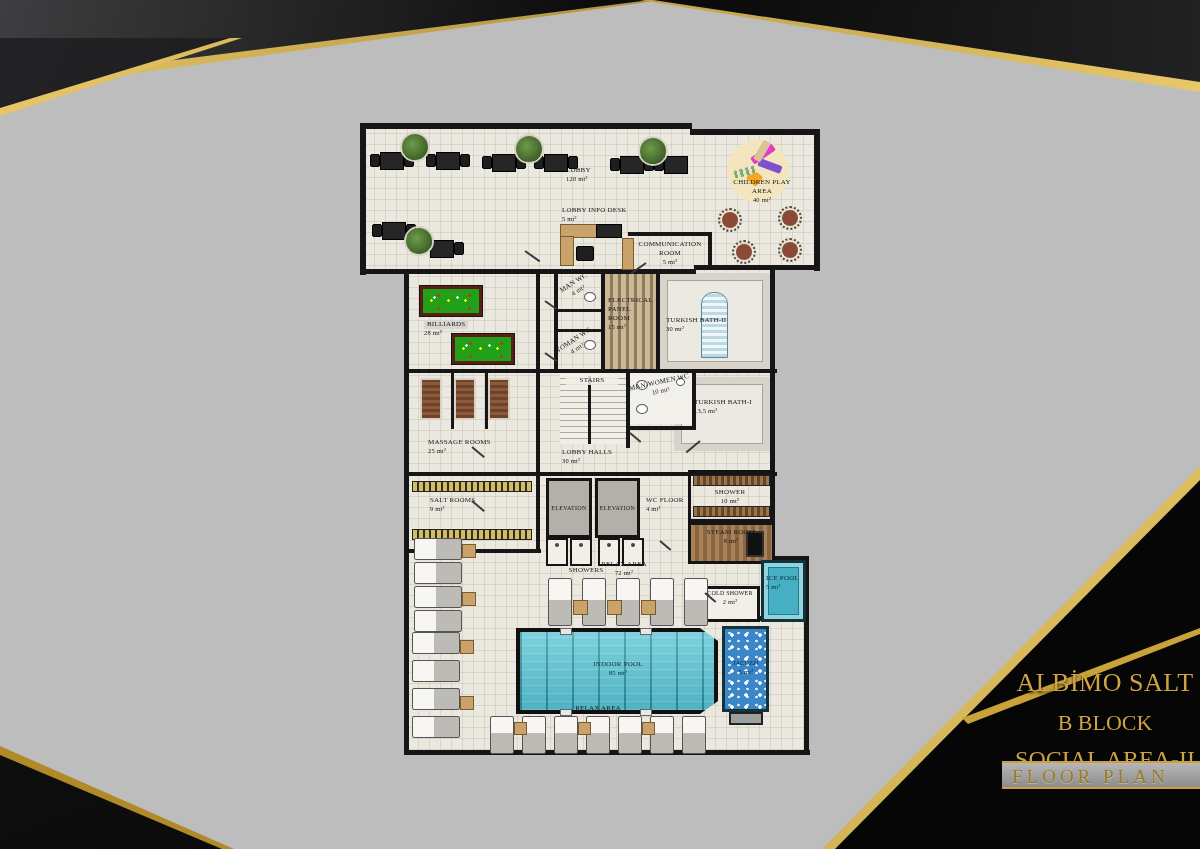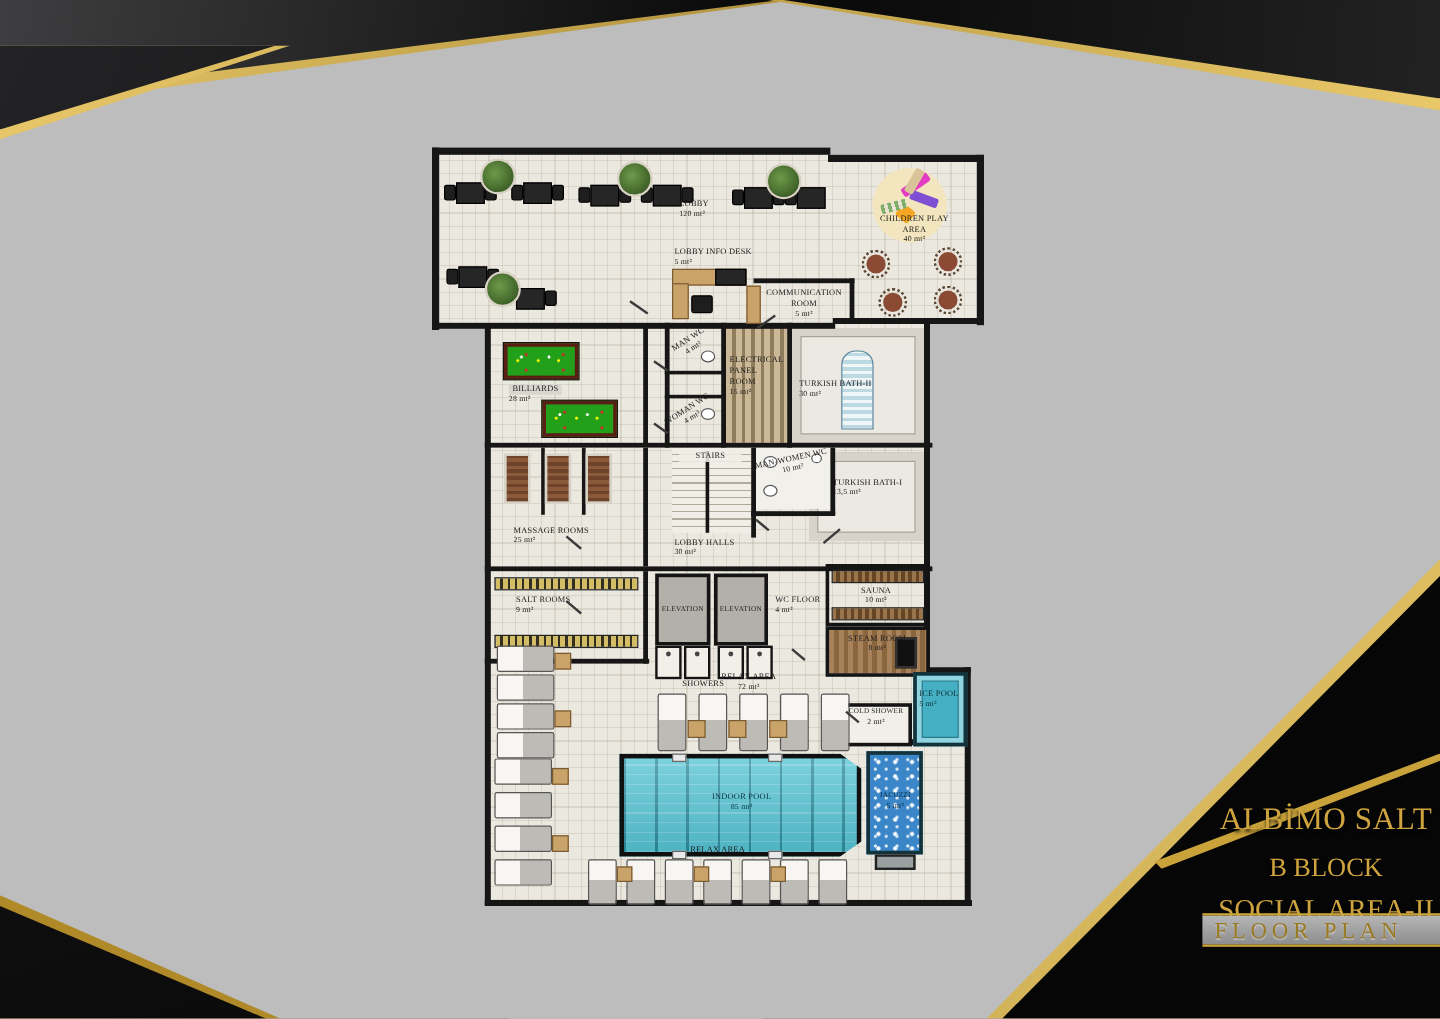--- a/index.html
+++ b/index.html
@@ -338,21 +338,21 @@
   </div>
   <div class="lbl tal" style="left:430px;top:496px;width:70px">
     <span class="nm">SALT ROOMS</span>
       <span class="ar">9 mt²</span>
   </div>
   <div class="lbl tal" style="left:646px;top:496px;width:44px">
     <span class="nm">WC FLOOR</span>
       <span class="ar">4 mt²</span>
   </div>
   <div class="lbl" style="left:700px;top:488px;width:60px">
-    <span class="nm">SAUNA</span>
+    <span class="nm">SHOWER</span>
       <span class="ar">10 mt²</span>
   </div>
   <div class="lbl" style="left:698px;top:528px;width:66px">
     <span class="nm">STEAM ROOM</span>
       <span class="ar">8 mt²</span>
   </div>
   <div class="lbl" style="left:556px;top:566px;width:60px">
     <span class="nm">SHOWERS</span>
   </div>
   <div class="lbl" style="left:592px;top:560px;width:64px">

